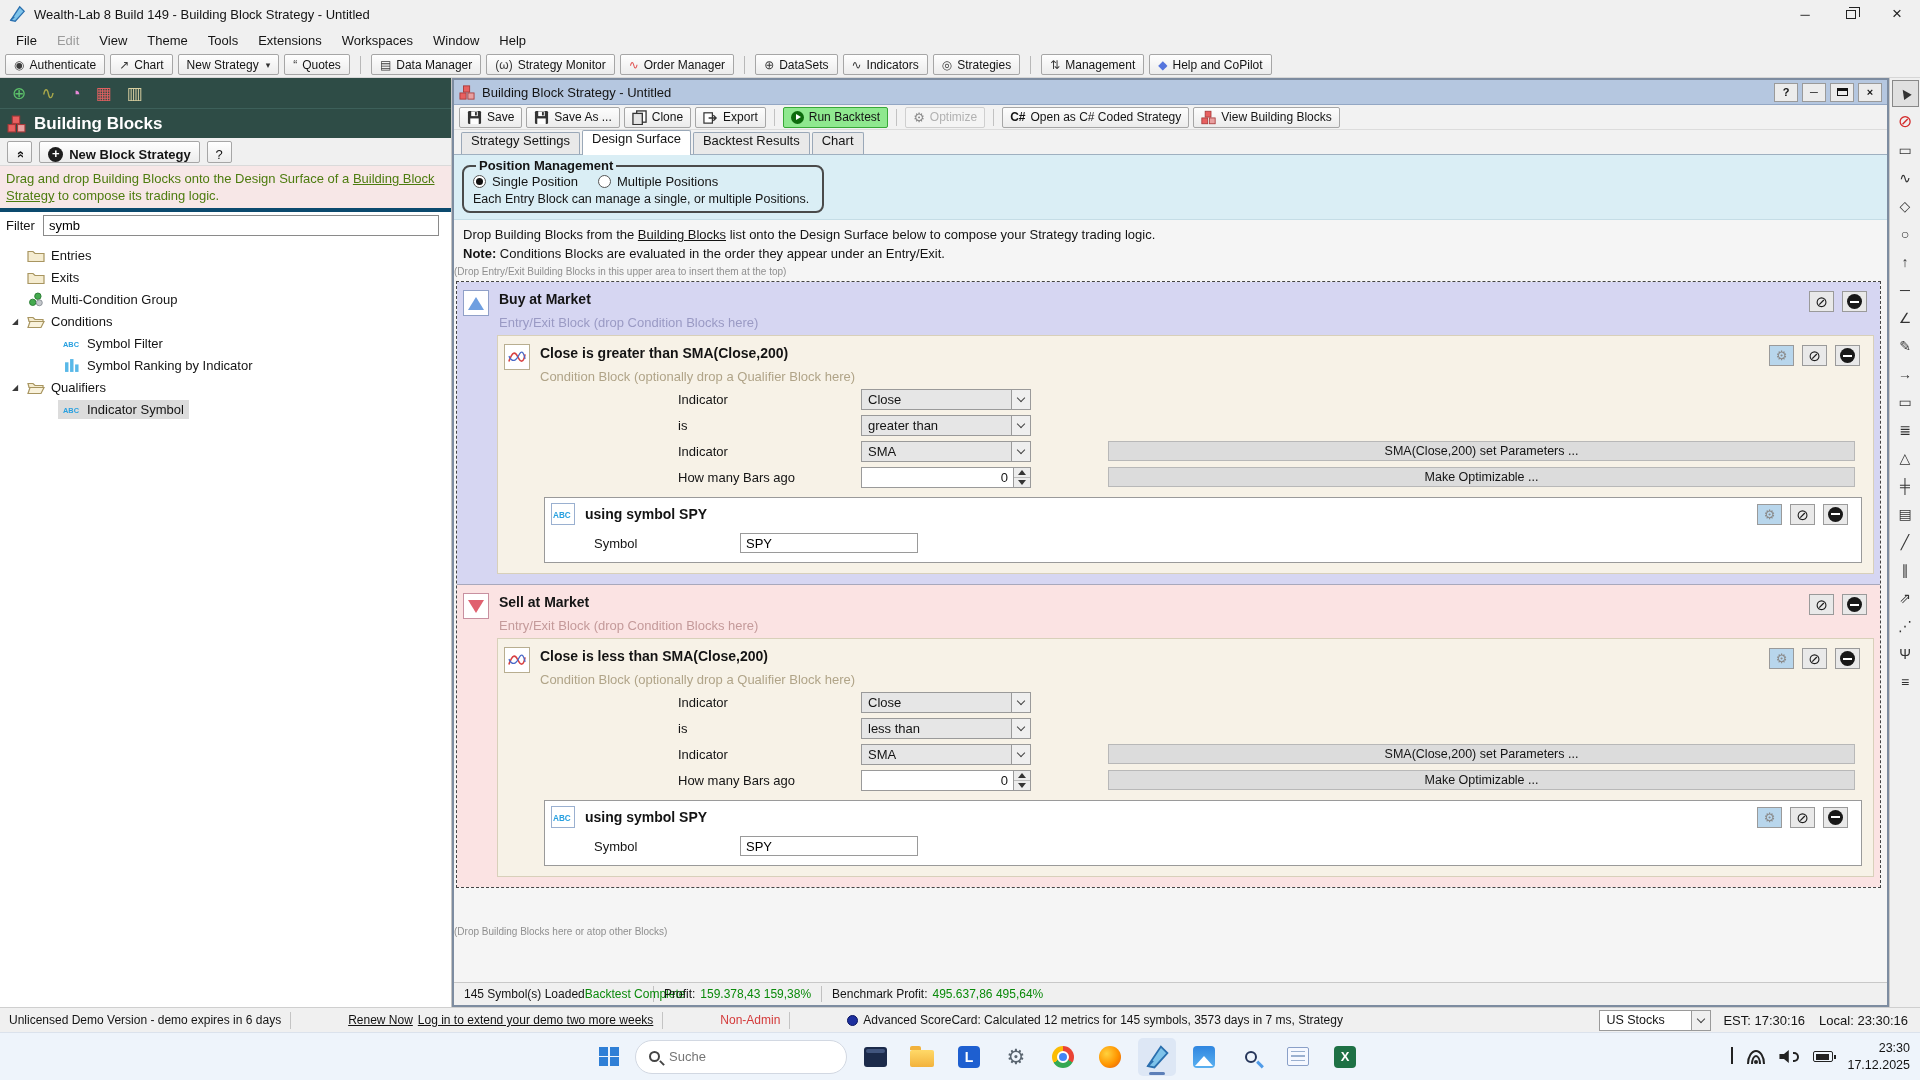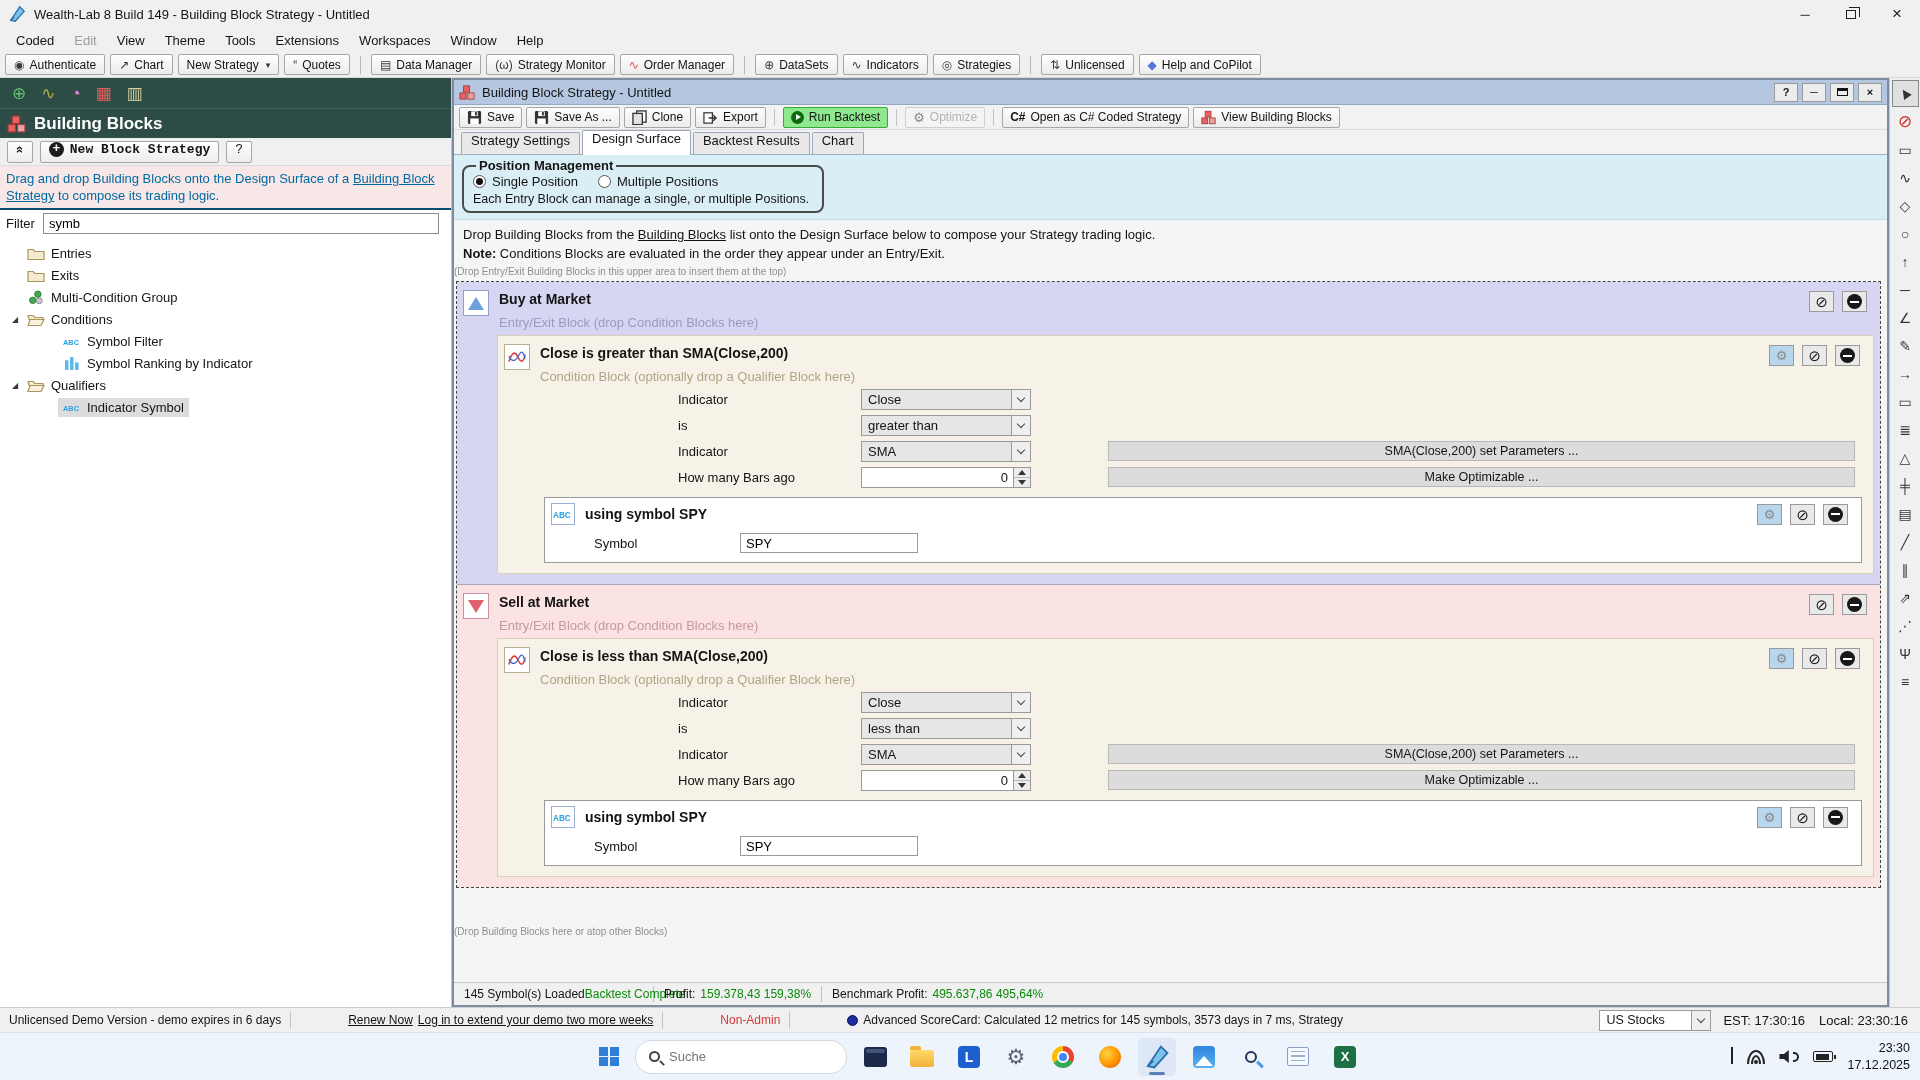--- a/index.html
+++ b/index.html
@@ -31,26 +31,26 @@
 
 .workspace{flex:1;display:flex;min-height:0;}
 
 .sidebar{width:452px;flex:0 0 452px;display:flex;flex-direction:column;background:#fff;border-right:1px solid #c4c4c4;}
 .side-iconstrip{height:30px;background:#2e4c46;display:flex;align-items:center;gap:15px;padding-left:12px;flex:0 0 auto;}
 .strip-ic{font-size:17px;line-height:1;}
 .g-green{color:#5cc06a}.g-olive{color:#a8a84a}.g-pink{color:#e888d8}.g-red{color:#e06060}.g-tan{color:#d8cfa0}
 .side-header{height:30px;background:#2e4c46;border-top:1px solid #3d605a;display:flex;align-items:center;gap:8px;padding-left:7px;flex:0 0 auto;}
 .side-title{color:#fff;font-weight:bold;font-size:17px;}
 .side-btnrow{height:28px;background:#f0f0f0;display:flex;align-items:center;gap:7px;padding:3px 7px;border-bottom:1px solid #dadada;flex:0 0 auto;}
-.sbtn{height:22px;border:1px solid #a6a6a6;background:linear-gradient(#fff,#ececec);display:flex;align-items:flex-start;justify-content:center;padding:0 8px;font-size:13px;border-radius:2px;font-family:Liberation Mono, monospace;}
+.sbtn{height:22px;border:1px solid #a6a6a6;background:linear-gradient(#fff,#ececec);display:flex;align-items:flex-end;justify-content:center;padding:0 8px;font-size:13px;border-radius:2px;}
 .collapse-gl{display:inline-block;transform:rotate(-90deg);font-size:13px;font-weight:bold;}
 .nbs-plus{width:15px;height:15px;border-radius:50%;background:#1d1d1d;color:#fff;margin-right:6px;position:relative;}
 .nbs-plus::before{content:"+";position:absolute;left:0;right:0;top:-1px;text-align:center;font-size:13px;font-weight:bold;color:#fff;}
 .nbs-label{font-weight:bold;}
-.side-desc{background:#f7e7e7;padding:4px 6px;font-size:13px;line-height:1.32;border-bottom:2px solid #0c4a6e;color:#0369a1;}
+.side-desc{background:#f7e7e7;padding:4px 6px;font-size:13px;line-height:1.32;border-bottom:4px solid #0c4a6e;color:#4d7c0f;}
 .desc-link{text-decoration:underline;color:inherit;}
 .filter-row{display:flex;align-items:center;gap:8px;padding:3px 6px;flex:0 0 auto;}
 .filter-input{flex:1;height:21px;border:1px solid #8a8a8a;padding:0 5px;font-size:13px;margin-right:6px;background:#fff;}
 .tree{flex:1;padding-top:5px;overflow:hidden;}
 .tree-item{height:22px;display:flex;align-items:center;font-size:13px;}
 .tree-item.lvl1{padding-left:8px;}
 .tree-item.lvl2{padding-left:44px;}
 .tw-caret{width:14px;font-size:8px;color:#3a3a3a;text-align:center;flex:0 0 14px;}
 .ti-body{display:flex;align-items:center;gap:6px;padding:2px 5px;}
 .tree-item.sel .ti-body{background:#dcdcdc;}
@@ -279,21 +279,21 @@
           <span class="rst"></span>
         </button>
       <button class="os-ctl" style="font-size:17px;">
           <span>×</span>
         </button>
     </div>
   </div>
 
   <div class="menubar">
 
-      <span class="menu-item">Coded</span>
+      <span class="menu-item">File</span>
 
       <span class="menu-item disabled">Edit</span>
 
       <span class="menu-item">View</span>
 
       <span class="menu-item">Theme</span>
 
       <span class="menu-item">Tools</span>
 
       <span class="menu-item">Extensions</span>
@@ -368,21 +368,21 @@
       <button class="tb-btn">
         <span class="tb-glyph c-dark">◎</span>
         <span>Strategies</span>
 
       </button>
     </div>
     <div class="tb-sep"></div>
     <div class="tb-group">
       <button class="tb-btn">
         <span class="tb-glyph c-dark">⇅</span>
-        <span>Unlicensed</span>
+        <span>Management</span>
 
       </button>
 
       <button class="tb-btn">
         <span class="tb-glyph c-blue">◆</span>
         <span>Help and CoPilot</span>
 
       </button>
     </div>
   </div>

